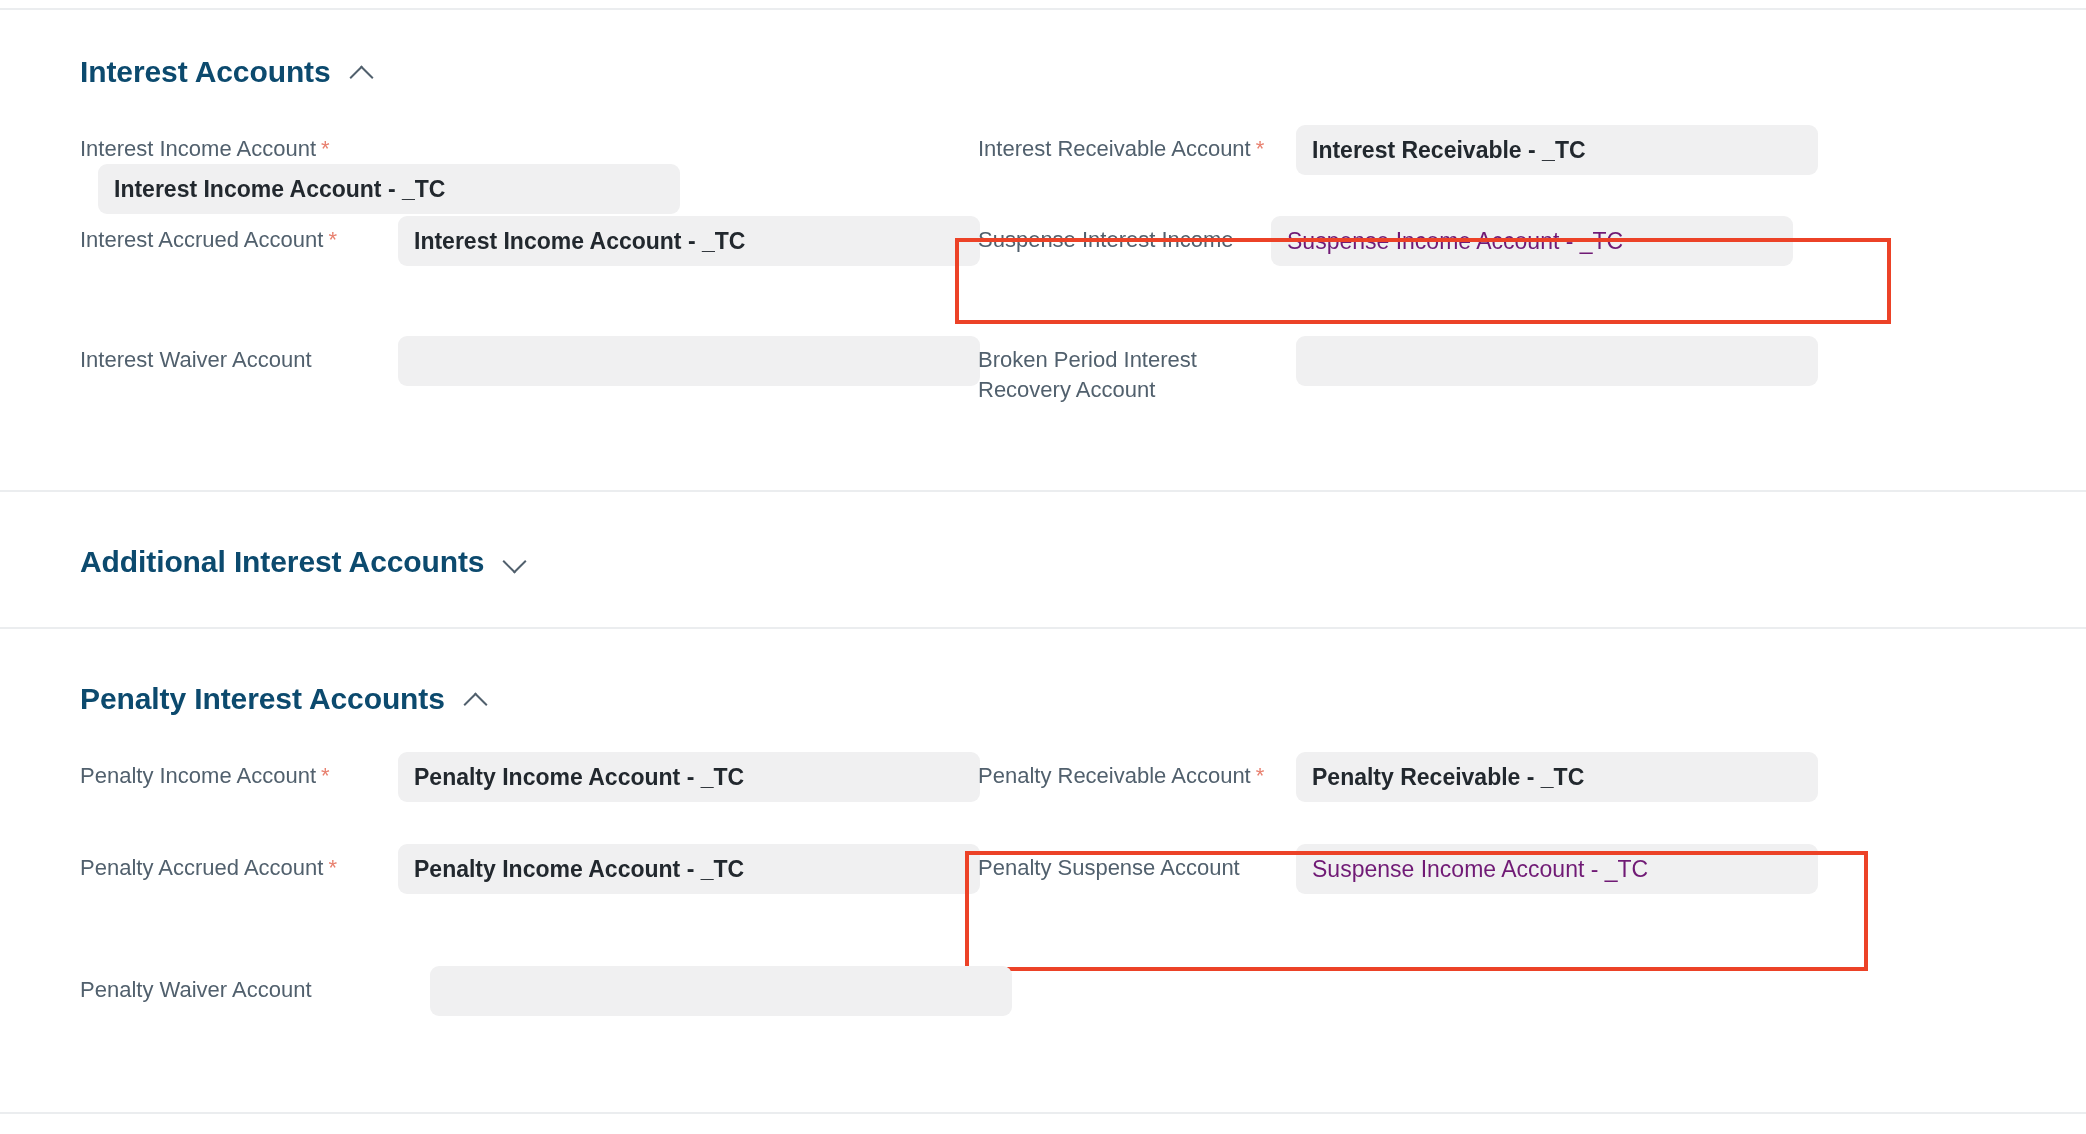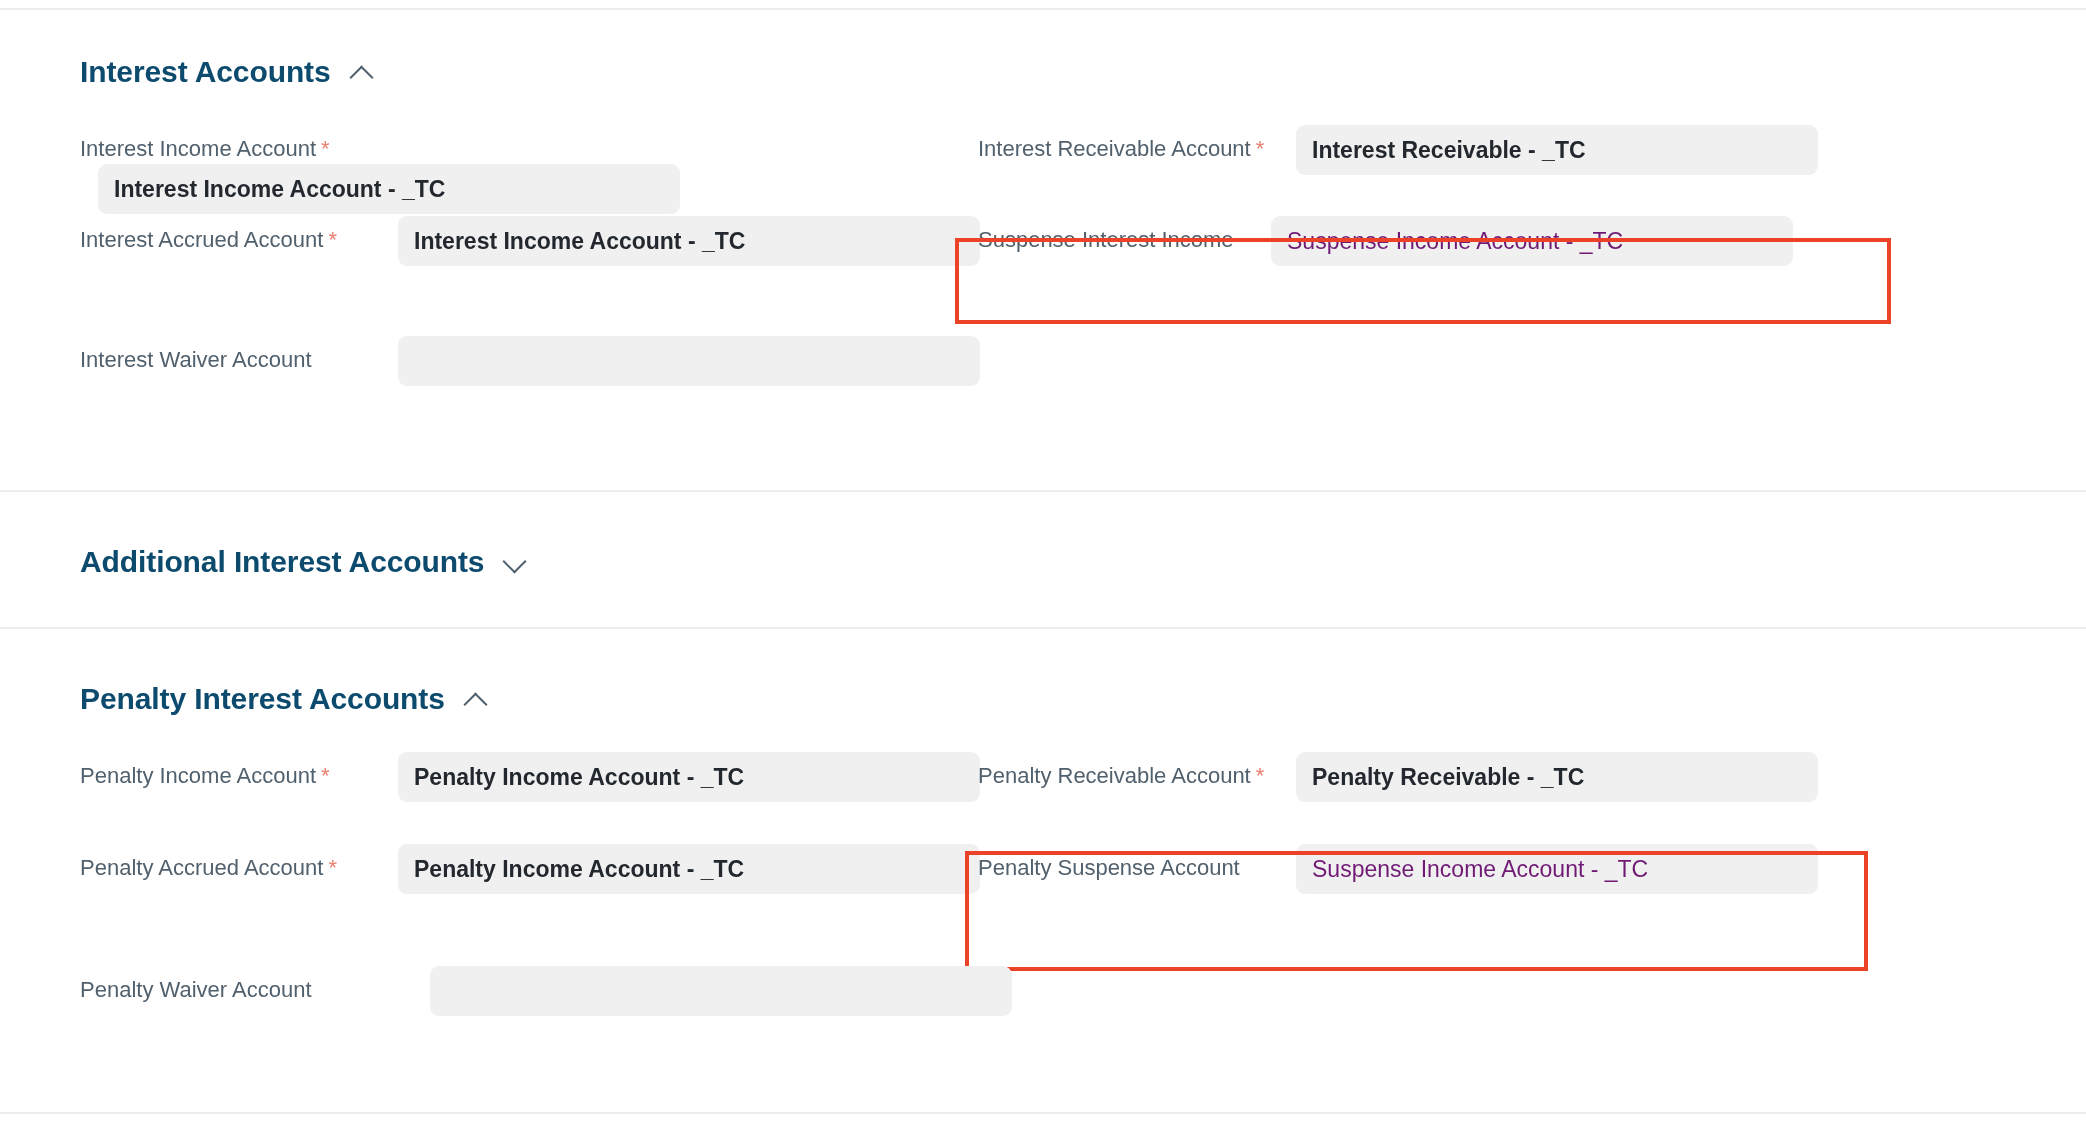--- a/index.html
+++ b/index.html
@@ -146,20 +146,24 @@
     <div class="flabel" style="width:285px;"><span>Suspense Interest Income</span></div>
     <div class="fctl light" style="margin-left:8px;">Suspense Income Account - _TC</div>
   </div>
   <div class="hl" style="left:955px; top:238px; width:936px; height:86px;"></div>
 
   <div class="frow col-l" style="left:80px; top:336px;">
     <div class="flabel"><span>Interest Waiver Account</span></div>
     <div class="fctl empty"></div>
   </div>
 
+  <div class="frow col-r" style="left:978px; top:336px;">
+    <div class="flabel" style="width:300px;"><span>Broken Period Interest Recovery Account</span></div>
+    <div class="fctl empty"></div>
+  </div>
 
   <div class="section-head" style="left:80px; top:545px;">
     <span class="section-title">Additional Interest Accounts</span>
     <span class="chev down"></span>
   </div>
 
   <div class="section-head" style="left:80px; top:682px;">
     <span class="section-title">Penalty Interest Accounts</span>
     <span class="chev up"></span>
   </div>

